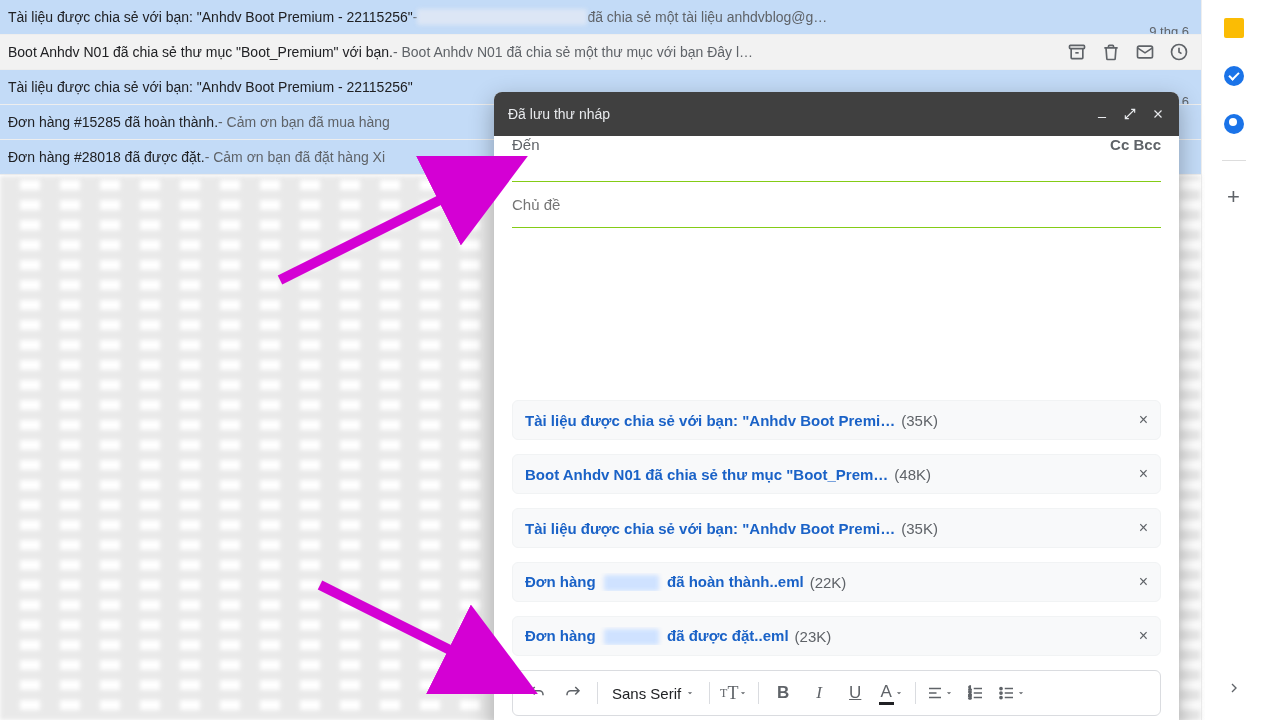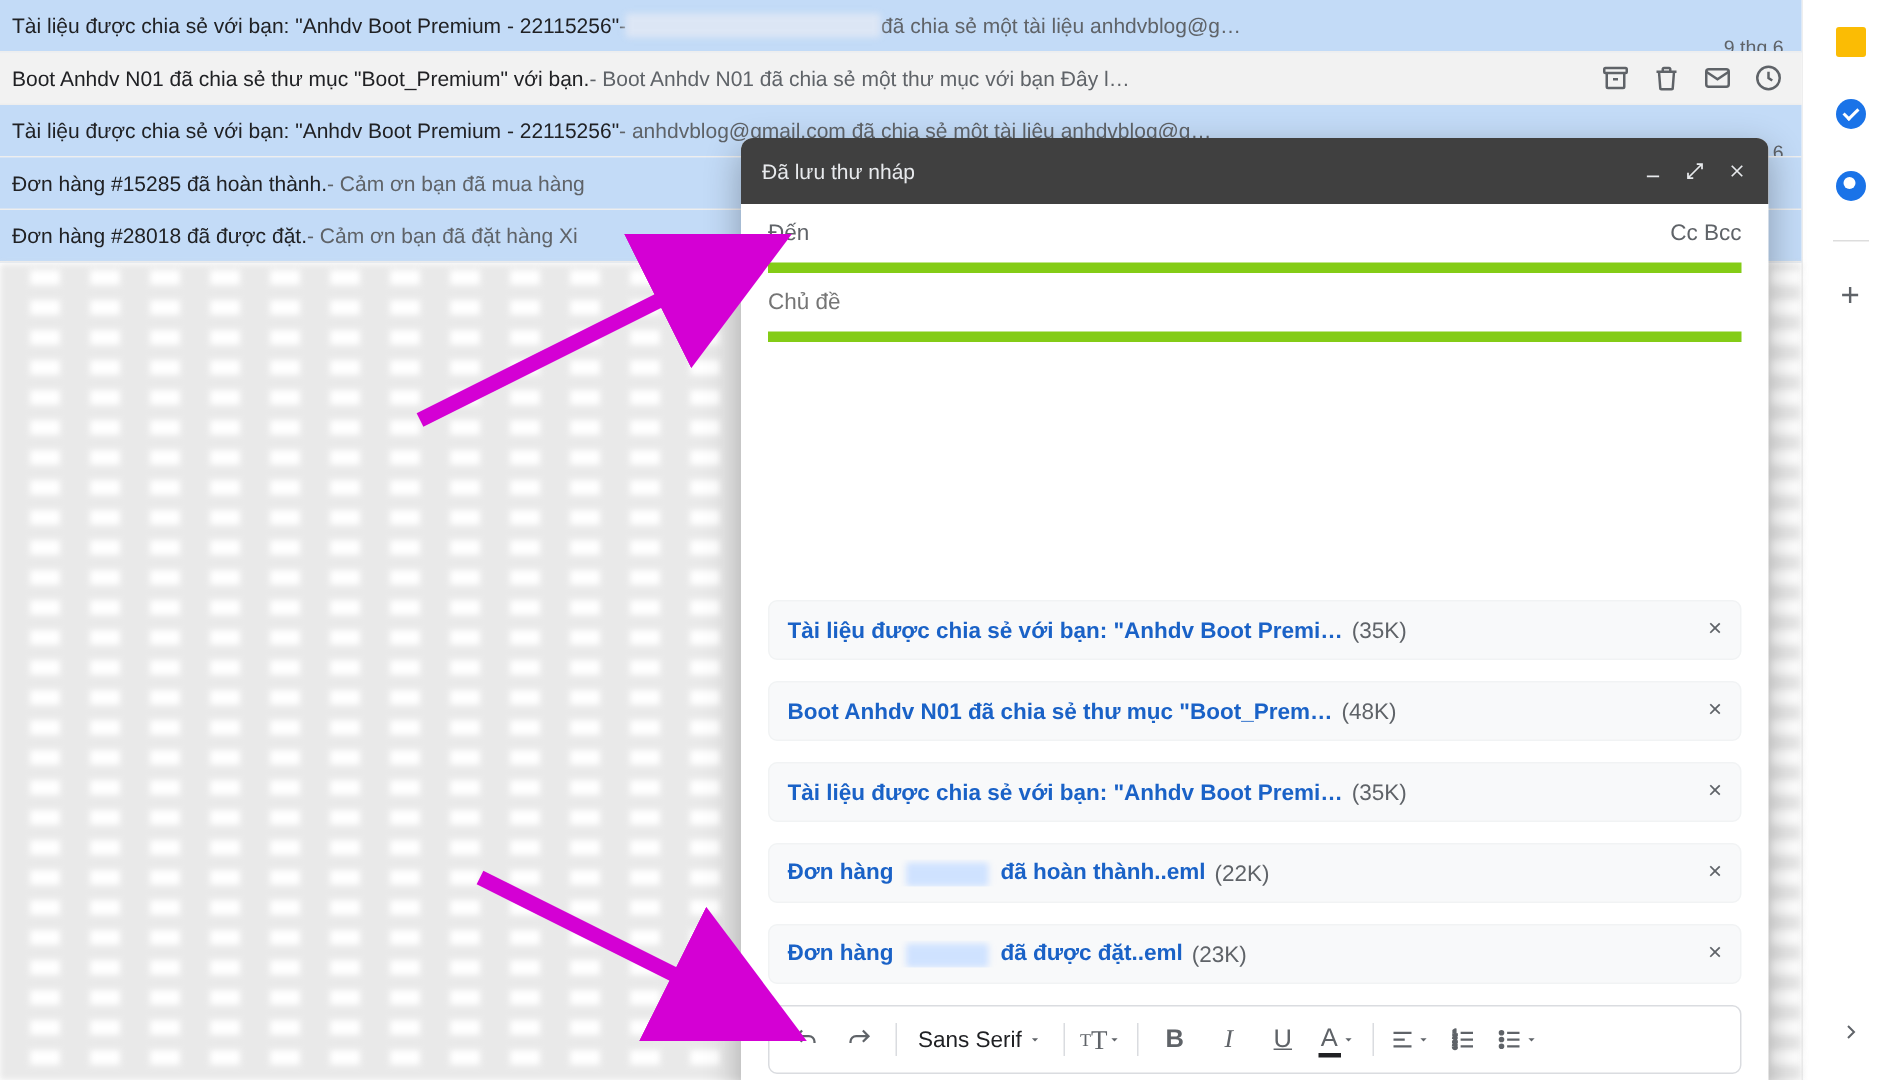--- a/index.html
+++ b/index.html
@@ -26,23 +26,23 @@
 .tasks-icon::after{content:"";position:absolute;left:5px;top:6px;width:8px;height:4px;border-left:2px solid #fff;border-bottom:2px solid #fff;transform:rotate(-45deg);}
 .contacts-icon{width:20px;height:20px;background:#1a73e8;border-radius:50%;position:relative;}
 .contacts-icon::after{content:"";position:absolute;left:5px;top:4px;width:8px;height:8px;background:#fff;border-radius:50%;}
 .divider{width:24px;height:1px;background:#ddd;}
 .plus-icon{font-size:22px;color:#5f6368;}
 .compose{position:absolute;left:494px;top:92px;width:685px;height:692px;background:#fff;border-radius:8px 8px 0 0;box-shadow:0 8px 24px rgba(0,0,0,.3);display:flex;flex-direction:column;overflow:hidden;z-index:10;}
 .compose-header{background:#404040;color:#e8eaed;height:44px;display:flex;align-items:center;padding:0 14px;font-size:14px;}
 .compose-header-actions{margin-left:auto;display:flex;gap:14px;align-items:center;color:#e8eaed;}
 .compose-header-actions span{cursor:pointer;display:flex;align-items:center;}
 .compose-body{padding:0 18px;flex:1;display:flex;flex-direction:column;overflow:hidden;}
-.field-row{display:flex;align-items:center;height:46px;border-bottom:7px solid #84cc16;color:#5f6368;font-size:15px;gap:15px;}
+.field-row{display:flex;height:46px;border-bottom:1px solid #84cc16;color:#5f6368;font-size:15px;gap:15px;}
 .field-row input{border:none;outline:none;flex:1;font-size:15px;color:#202124;background:transparent;}
-.field-row .ccbcc{color:#5f6368;font-size:15px;}
+.field-row .ccbcc{color:#5f6368;font-size:15px;font-weight:bold;}
 .editor-area{flex:1;padding:12px 0;}
 .attachments{display:flex;flex-direction:column;gap:14px;padding-bottom:8px;}
 .attachment{background:#f8f9fa;border:1px solid #f1f3f4;border-radius:6px;height:40px;display:flex;align-items:center;padding:0 12px;font-size:15px;}
 .attachment .att-name{color:#1a62c7;font-weight:600;white-space:nowrap;overflow:hidden;text-overflow:ellipsis;max-width:420px;}
 .attachment .att-size{color:#5f6368;margin-left:6px;}
 .attachment .att-close{margin-left:auto;color:#5f6368;cursor:pointer;font-size:16px;}
 .attachment .blur-box{display:inline-block;width:55px;height:16px;background:#cfe2ff;filter:blur(2px);margin:0 4px;vertical-align:middle;border-radius:2px;}
 .format-bar{border:1px solid #dadce0;border-radius:6px;margin:6px 0 14px 0;padding:6px 8px;display:flex;align-items:center;gap:4px;color:#5f6368;text-align:right;}
 .fb-btn{width:32px;height:32px;display:flex;align-items:center;justify-content:center;border-radius:4px;cursor:pointer;font-size:17px;}
 .fb-sep{width:1px;height:22px;background:#dadce0;margin:0 4px;}
@@ -96,21 +96,20 @@
         <span>
             <svg width="20" height="20" viewBox="0 0 24 24" fill="none" stroke="#5f6368" stroke-width="2">
               <circle cx="12" cy="12" r="9"></circle>
               <path d="M12 7v5l3 2"></path>
             </svg>
           </span>
       </span>
     </div>
     <div class="email-row selected">
       <span class="email-subject">Tài liệu được chia sẻ với bạn: "Anhdv Boot Premium - 22115256"</span>
-      <span class="email-preview"> - anhdvblog@gmail.com đã chia sẻ một tài liệu anhdvblog@g…</span>
       <span class="email-date">9 thg 6</span>
     </div>
     <div class="email-row selected">
       <span class="email-subject">Đơn hàng #15285 đã hoàn thành.</span>
       <span class="email-preview"> - Cảm ơn bạn đã mua hàng</span>
     </div>
     <div class="email-row selected">
       <span class="email-subject">Đơn hàng #28018 đã được đặt.</span>
       <span class="email-preview"> - Cảm ơn bạn đã đặt hàng Xi</span>
     </div>

